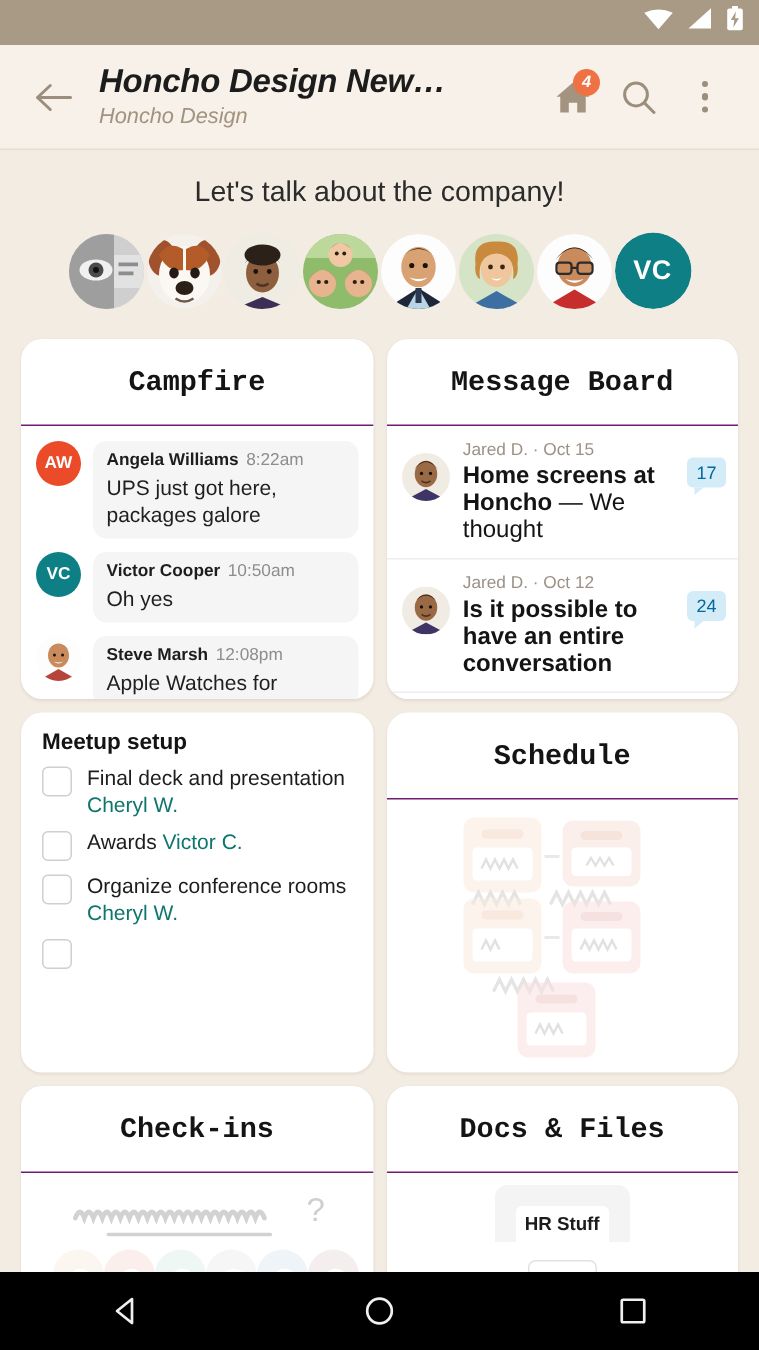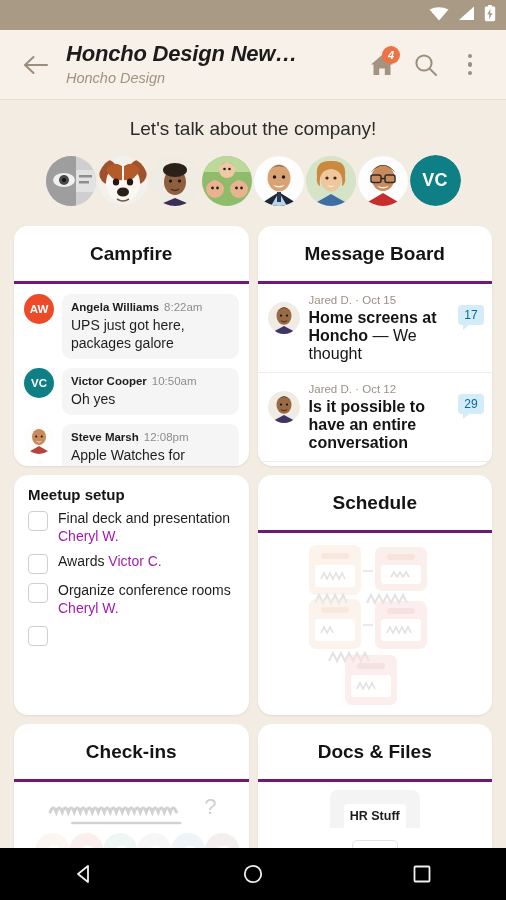--- a/index.html
+++ b/index.html
@@ -90,22 +90,23 @@
   .card {
     background: #fff;
     border-radius: 14px;
     overflow: hidden;
     box-shadow: 0 1px 2px rgba(120,105,85,0.14);
     display: flex; flex-direction: column;
   }
   .card-head {
     height: 58px;
     display: flex; align-items: center; justify-content: center;
-    border-bottom: 3px solid #701a75;
+    border-bottom: 1px solid #701a75;
     flex: 0 0 58px;
+    font-family: Liberation Mono, monospace;
   }
   .card-title { font-size: 19px; font-weight: bold; color: #141414; }
   .card-body { flex: 1 1 auto; overflow: hidden; position: relative; }
   .row1 .card { height: 240px; }
   .row2 .card { height: 240px; }
   .row3 .card { height: 150px; }
   .row2 { margin-top: 9px; }
   .row3 { margin-top: 9px; }
 
   
@@ -154,21 +155,21 @@
   
   .td-body { padding: 11px 12px 0 14px; }
   .td-group { font-size: 15px; font-weight: bold; color: #141414; margin-bottom: 6px; }
   .td-item { display: flex; gap: 10px; margin-bottom: 7px; align-items: flex-start; }
   .td-check {
     width: 20px; height: 20px; flex: 0 0 20px; margin-top: 2px;
     border: 1.5px solid #cfcfcf; border-radius: 4px; background: #fff;
     cursor: pointer;
   }
   .td-text { font-size: 14px; line-height: 18px; color: #1d1d1d; }
-  .td-who { color: #a21caf; }
+  .td-who { color: #0f766e; }
 
   
   .sk-wrap { width: 100%; height: 100%; display: flex; justify-content: center; padding-top: 8px; }
   .ci-wrap { width: 100%; height: 100%; padding-top: 10px; }
   .df-wrap { width: 100%; height: 100%; display: flex; justify-content: center; padding-top: 8px; }
   .doc-label { font-size: 12.5px; font-weight: bold; color: #1c1c1c; }
 
   
   .navbar {
     position: absolute; left: 0; bottom: 0; width: 506px; height: 52px;
@@ -426,21 +427,21 @@
                   <path d="M8 11 Q16 1 24 11 Q20 5.5 16 5.5 Q12 5.5 8 11Z" fill="#1e1710"></path>
                   <circle cx="13" cy="13.6" r="1.1" fill="#141010"></circle>
                   <circle cx="19" cy="13.6" r="1.1" fill="#141010"></circle>
                   <path d="M13 18.6 Q16 21 19 18.6" stroke="#4a3322" stroke-width="1.1" fill="none"></path>
                 </svg>
             </div>
             <div class="mb-main">
               <div class="mb-meta">Jared D. · Oct 12</div>
               <div class="mb-title"><b>Is it possible to have an entire conversation</b><span></span></div>
             </div>
-            <div class="mb-count">29</div>
+            <div class="mb-count">24</div>
           </div>
 
           <div class="mb-item">
             
             
             
           </div>
 
         </div>
       </div>

